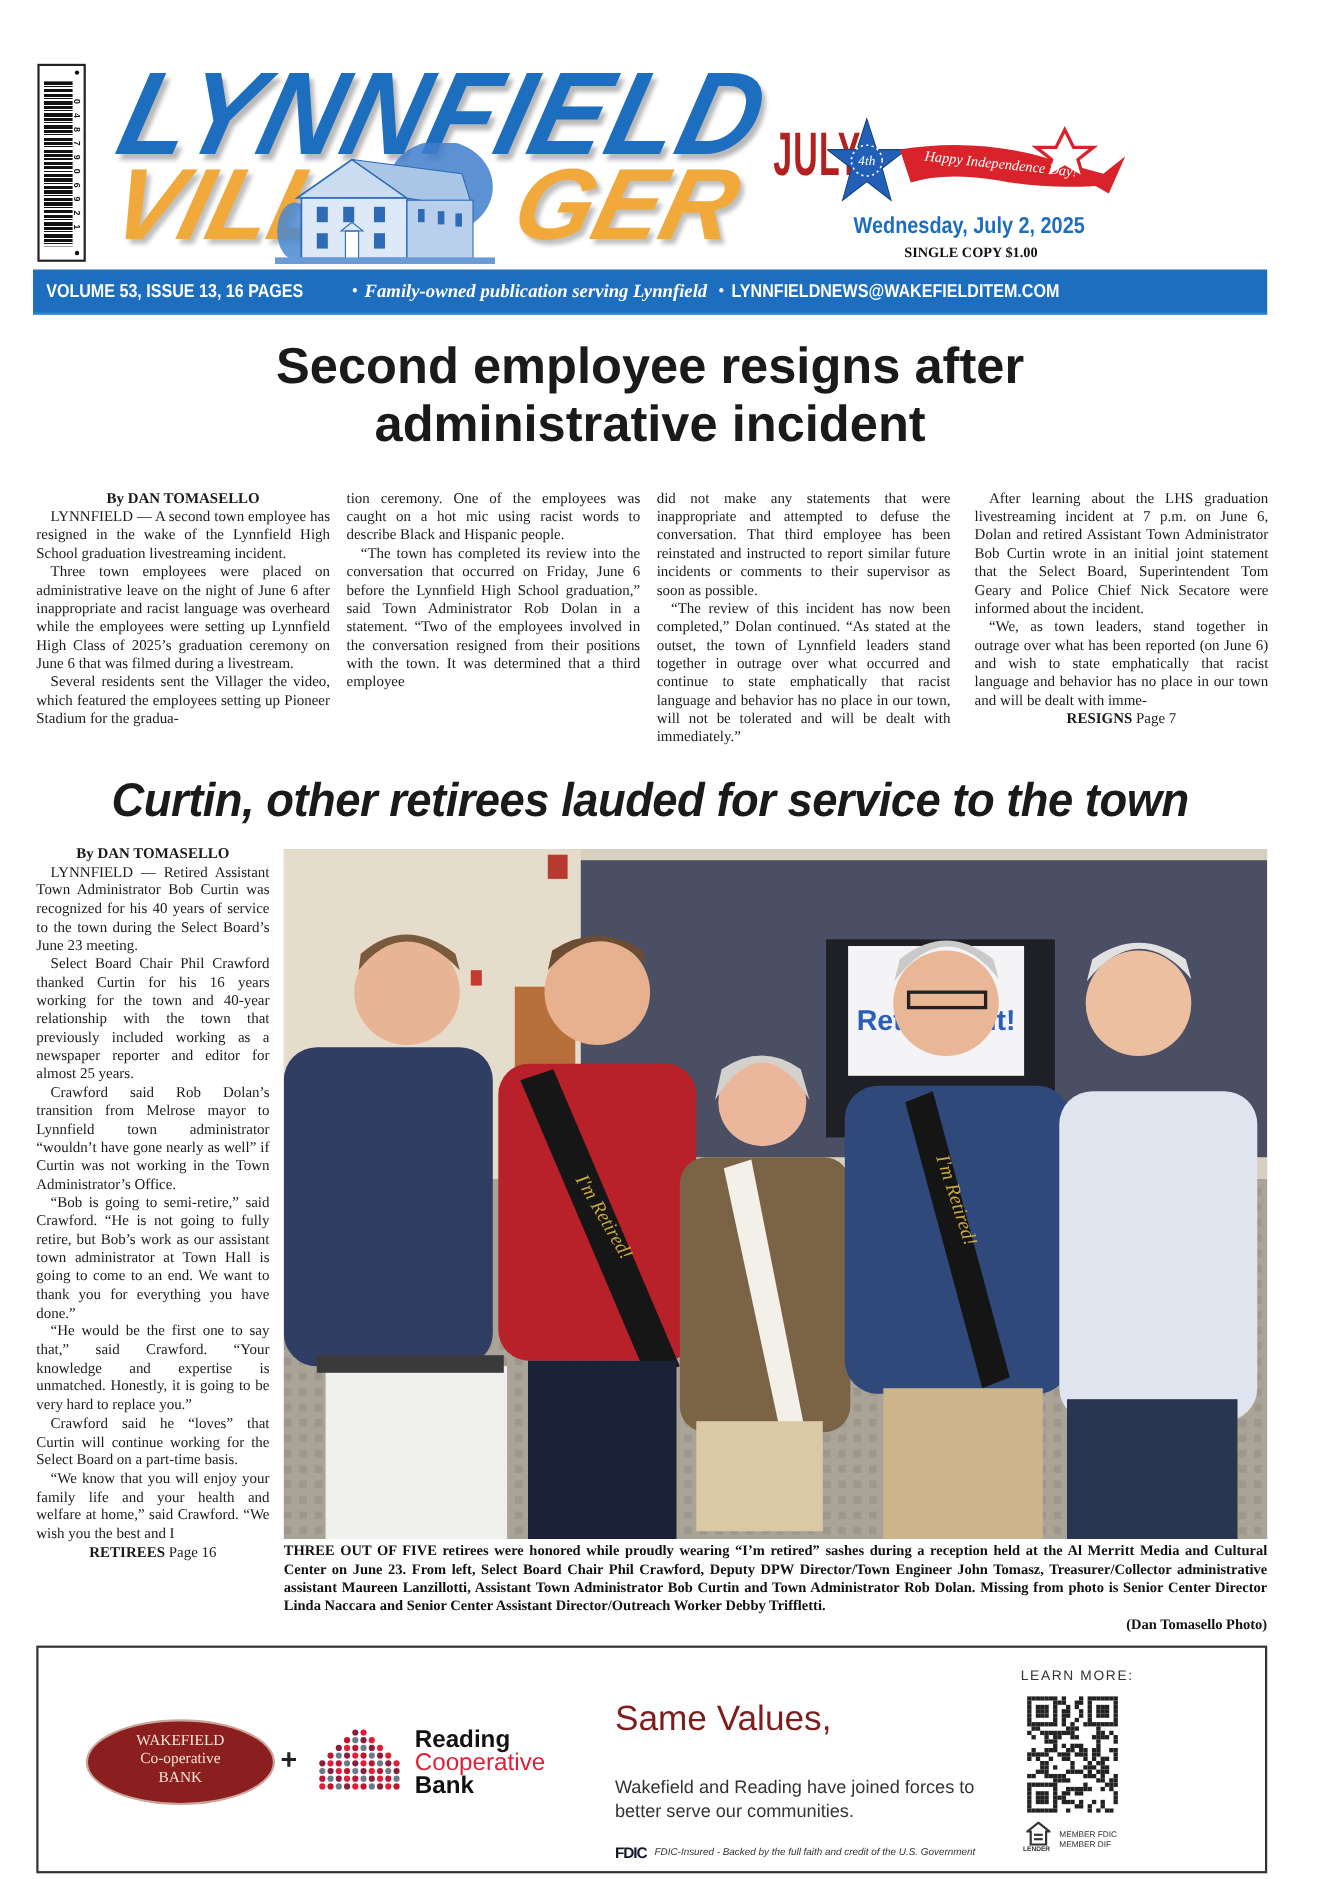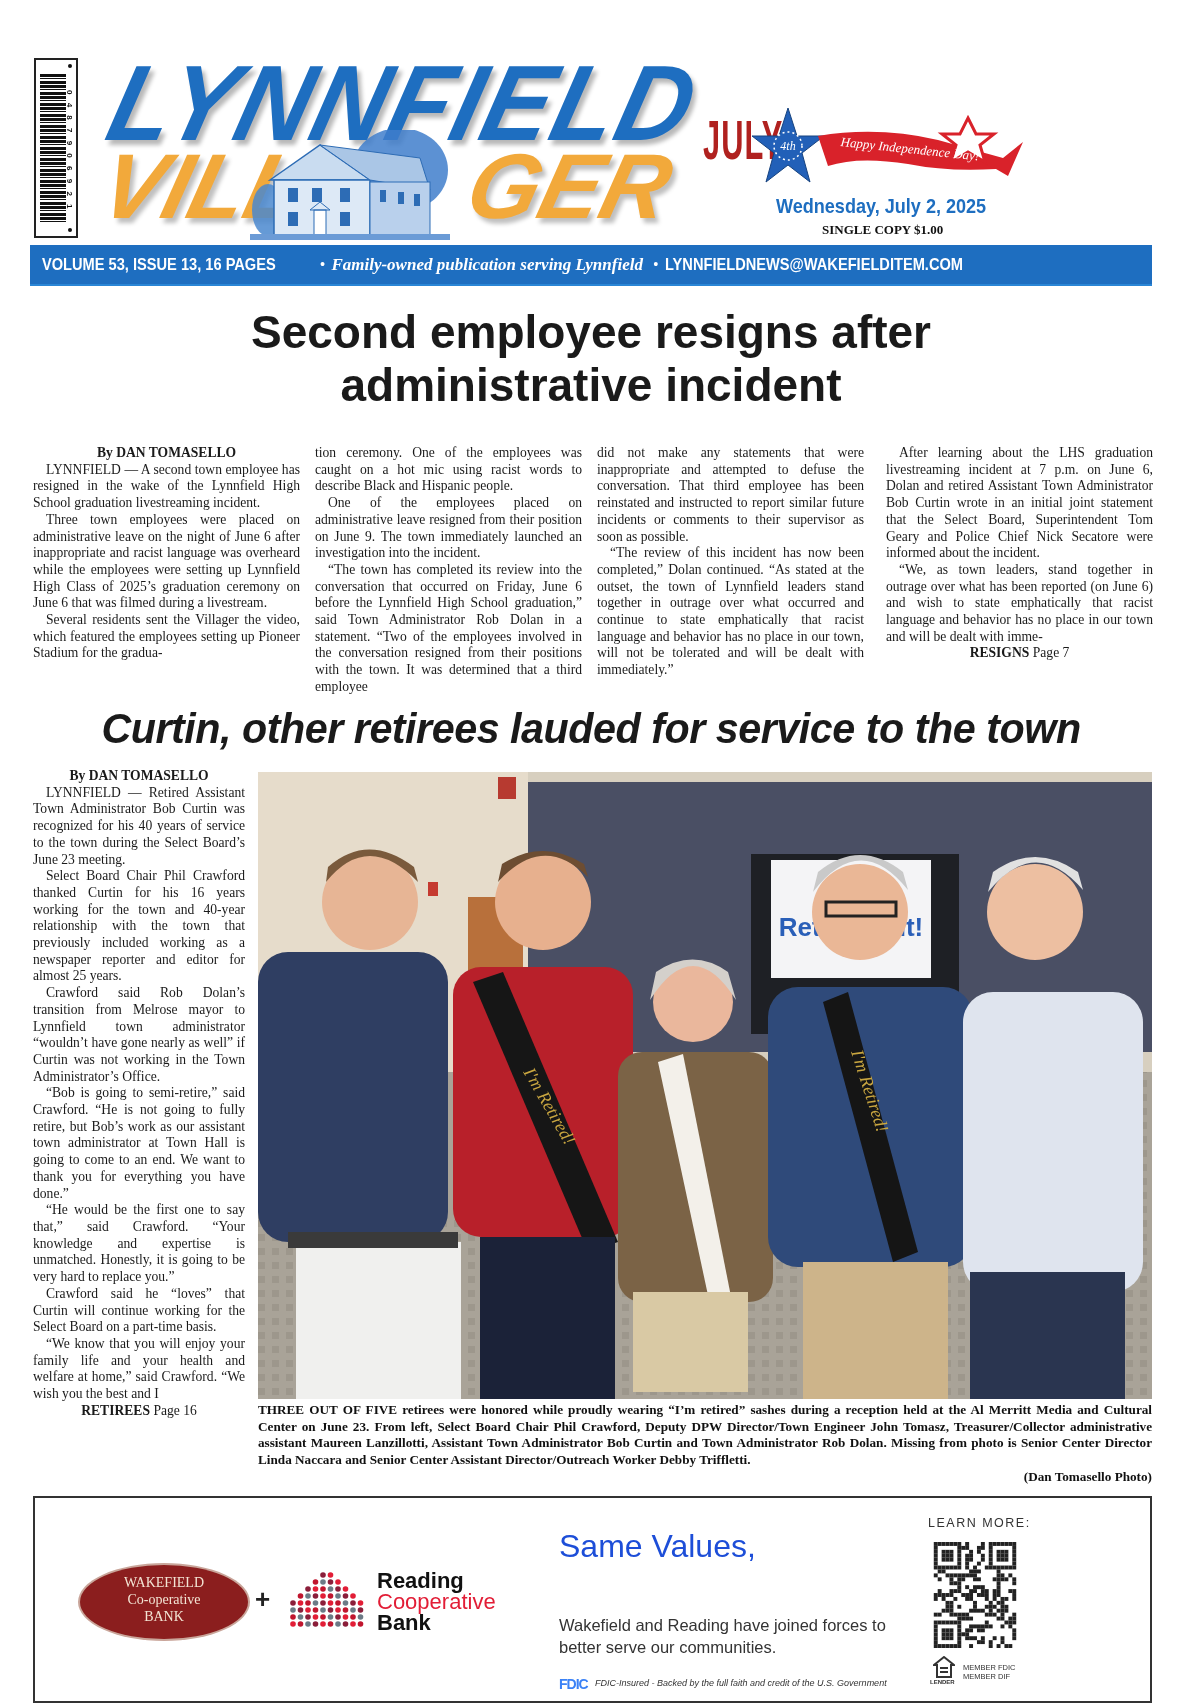--- a/index.html
+++ b/index.html
@@ -51,24 +51,24 @@
   .credit { text-align: right; display: block; }
 
   
   .ad { position: absolute; left: 33px; top: 1496px; width: 1119px; height: 207px; border: 2px solid #333; background: #fff; }
   .wcb-oval { position: absolute; left: 45px; top: 67px; width: 168px; height: 74px; border-radius: 50%; background: #8b1e1e; box-shadow: 0 0 0 2px #c9a59a; color: #f3e4d4; text-align: center; font: 14px "Liberation Serif", serif; line-height: 17px; padding-top: 9px; }
   .plus { position: absolute; left: 220px; top: 86px; font: bold 26px "Liberation Sans", sans-serif; color: #222; }
   .rcb-dots { position: absolute; left: 254px; top: 66px; width: 80px; height: 64px; }
   .rcb-text { position: absolute; left: 342px; top: 72px; font: bold 22px "Liberation Sans", sans-serif; line-height: 21px; }
   .rcb-text .l1 { color: #111; } .rcb-text .l2 { color: #e21d36; font-weight: normal; } .rcb-text .l3 { color: #111; }
 
-  .ad-h1 { position: absolute; left: 524px; top: 30px; font: 32px "Liberation Sans", sans-serif; color: #1d4ed8; }
+  .ad-h1 { position: absolute; left: 524px; top: 46px; font: 32px "Liberation Sans", sans-serif; color: #7f1d1d; }
   .ad-h2 { position: absolute; left: 524px; top: 66px; font: bold 32px "Liberation Sans", sans-serif; color: #333; }
   .ad-body { position: absolute; left: 524px; top: 116px; width: 330px; font: 16.5px "Liberation Sans", sans-serif; line-height: 22px; color: #333; }
-  .fdic { position: absolute; left: 524px; top: 178px; font: bold 14px "Liberation Sans", sans-serif; color: #3b82f6; letter-spacing: -1px; }
+  .fdic { position: absolute; left: 524px; top: 178px; font: bold 14px "Liberation Sans", sans-serif; color: #0f172a; letter-spacing: -1px; }
   .fdic-note { position: absolute; left: 560px; top: 180px; font: italic 9px "Liberation Sans", sans-serif; color: #333; }
   .learn { position: absolute; left: 893px; top: 18px; font: 12.5px "Liberation Sans", sans-serif; color: #333; letter-spacing: 1.5px; }
   .qr { position: absolute; left: 898px; top: 44px; width: 84px; height: 106px; }
   .ehl { position: absolute; left: 898px; top: 158px; width: 22px; height: 22px; }
   .ehl-text { position: absolute; left: 895px; top: 181px; font: bold 6px "Liberation Sans", sans-serif; color: #333; }
   .member { position: absolute; left: 928px; top: 165px; font: 7.5px "Liberation Sans", sans-serif; color: #333; line-height: 9px; }
 </style>
 </head>
 <body>
 
@@ -131,21 +131,20 @@
 </h1>
 
 <div class="col a1 c1">
   <p class="byline">By DAN TOMASELLO</p>
   <p>LYNNFIELD — A second town employee has resigned in the wake of the Lynnfield High School graduation livestreaming incident.</p>
   <p>Three town employees were placed on administrative leave on the night of June 6 after inappropriate and racist language was overheard while the employees were setting up Lynnfield High Class of 2025’s graduation ceremony on June 6 that was filmed during a livestream.</p>
   <p>Several residents sent the Villager the video, which featured the employees setting up Pioneer Stadium for the gradua-</p>
 </div>
 <div class="col a1 c2">
   <p style="text-indent:0">tion ceremony. One of the employees was caught on a hot mic using racist words to describe Black and Hispanic people.</p>
-  <p>One of the employees placed on administrative leave resigned from their position on June 9. The town immediately launched an investigation into the incident.</p>
   <p>“The town has completed its review into the conversation that occurred on Friday, June 6 before the Lynnfield High School graduation,” said Town Administrator Rob Dolan in a statement. “Two of the employees involved in the conversation resigned from their positions with the town. It was determined that a third employee</p>
 </div>
 <div class="col a1 c3">
   <p style="text-indent:0">did not make any statements that were inappropriate and attempted to defuse the conversation. That third employee has been reinstated and instructed to report similar future incidents or comments to their supervisor as soon as possible.</p>
   <p>“The review of this incident has now been completed,” Dolan continued. “As stated at the outset, the town of Lynnfield leaders stand together in outrage over what occurred and continue to state emphatically that racist language and behavior has no place in our town, will not be tolerated and will be dealt with immediately.”</p>
 </div>
 <div class="col a1 c4">
   <p>After learning about the LHS graduation livestreaming incident at 7 p.m. on June 6, Dolan and retired Assistant Town Administrator Bob Curtin wrote in an initial joint statement that the Select Board, Superintendent Tom Geary and Police Chief Nick Secatore were informed about the incident.</p>
   <p>“We, as town leaders, stand together in outrage over what has been reported (on June 6) and wish to state emphatically that racist language and behavior has no place in our town and will be dealt with imme-</p>
   <p class="jump">

